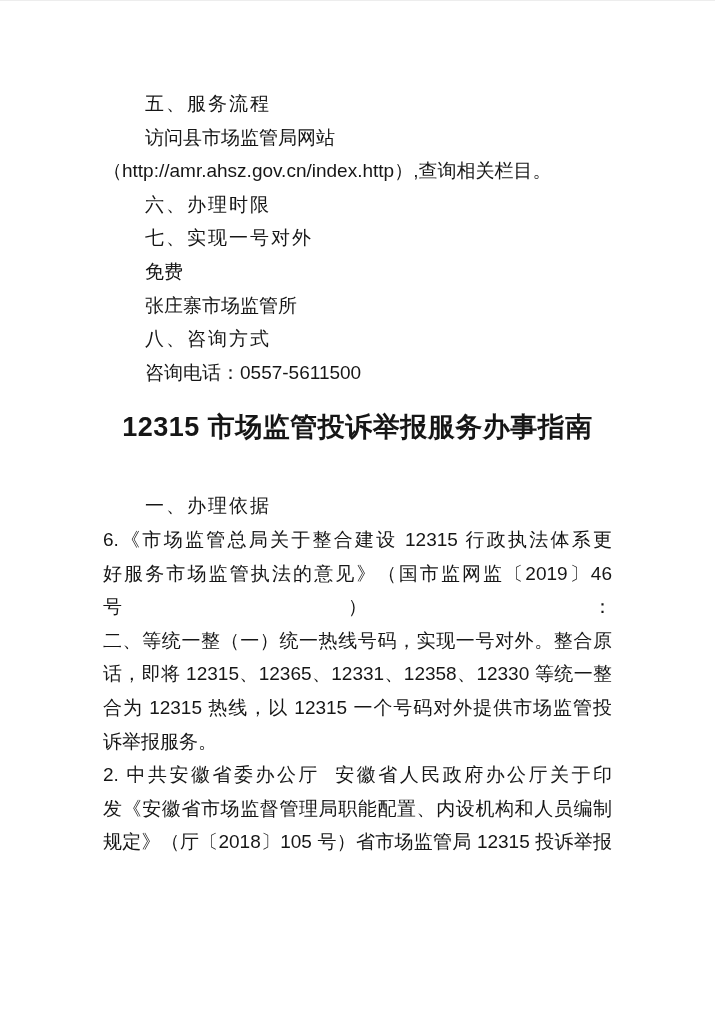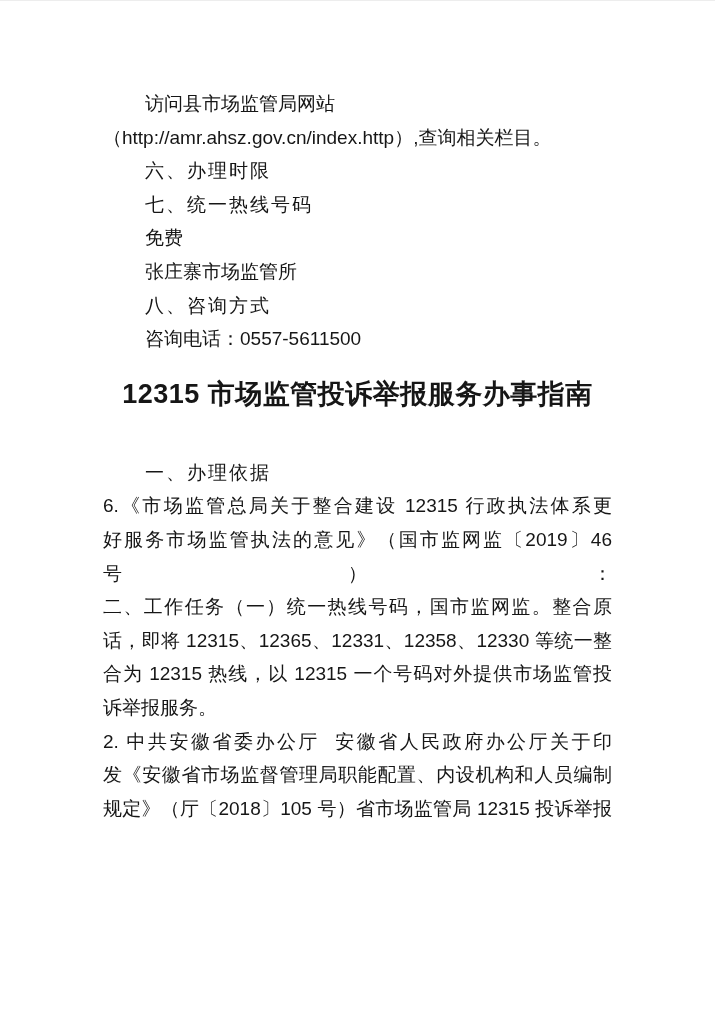--- a/index.html
+++ b/index.html
@@ -50,36 +50,37 @@
     margin-bottom: 40px;
     letter-spacing: 0.5px;
   }
 </style>
 </head>
 <body>
 
 <div class="page">
   <div class="content">
 
+    <div class="line heading">五、服务流程</div>
     <div class="line indent">访问县市场监管局网站</div>
     <div class="line">（http://amr.ahsz.gov.cn/index.http）,查询相关栏目。</div>
     <div class="line heading">六、办理时限</div>
-    <div class="line heading">七、统一热线号码</div>
+    <div class="line heading">七、实现一号对外</div>
     <div class="line indent">免费</div>
     <div class="line indent">张庄寨市场监管所</div>
     <div class="line heading">八、咨询方式</div>
     <div class="line indent">咨询电话：0557-5611500</div>
 
     <div class="doc-title">12315 市场监管投诉举报服务办事指南</div>
 
     <div class="line heading">一、办理依据</div>
 
     <div class="line just">6.《市场监管总局关于整合建设 12315 行政执法体系更</div>
     <div class="line just">好服务市场监管执法的意见》（国市监网监〔2019〕46 号）：</div>
-    <div class="line just">二、工作任务（一）统一热线号码，国市监网监。整合原</div>
+    <div class="line just">二、等统一整（一）统一热线号码，实现一号对外。整合原</div>
     <div class="line just">话，即将 12315、12365、12331、12358、12330 等统一整</div>
     <div class="line just">合为 12315 热线，以 12315 一个号码对外提供市场监管投</div>
     <div class="line">诉举报服务。</div>
 
     <div class="line just">2. 中共安徽省委办公厅  安徽省人民政府办公厅关于印</div>
     <div class="line just">发《安徽省市场监督管理局职能配置、内设机构和人员编制</div>
     <div class="line just">规定》（厅〔2018〕105 号）省市场监管局 12315 投诉举报</div>
 
   </div>
 </div>

